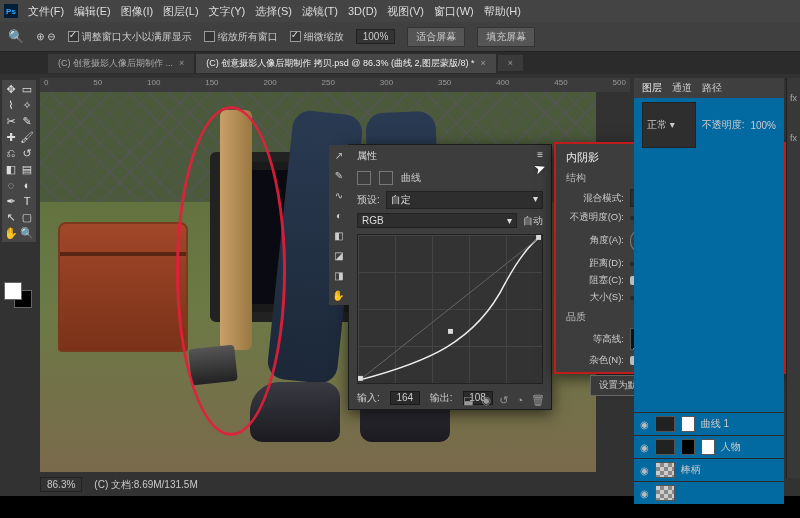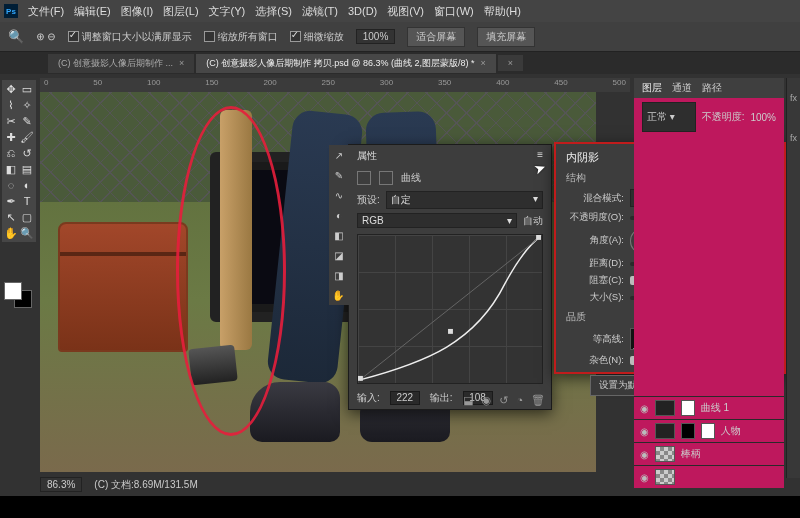--- a/index.html
+++ b/index.html
@@ -90,25 +90,25 @@
   .fx .angle::after { content:""; position:absolute; left:11px; top:11px; width:10px; height:1px; background:#ccc; transform:rotate(13deg); transform-origin:left center; }
   .fx .contour { width:26px; height:22px; background:linear-gradient(135deg,#111 49%,#eee 51%); border:1px solid #555; }
   .fx .btnrow { display:flex; gap:10px; justify-content:center; margin-top:8px; }
   .fx .pbtn { border:1px solid #666; padding:3px 8px; background:#3a3a3a; font-size:9.5px; }
 
   
   .rstrip { position:absolute; right:0; top:78px; width:14px; height:400px; background:#383838; border-left:1px solid #222; }
   .rstrip div { height:40px; display:flex; align-items:center; justify-content:center; color:#aaa; font-size:9px; }
 
   
-  .rpane { position:absolute; right:16px; top:78px; width:150px; background:#be185d; font-size:10px; }
+  .rpane { position:absolute; right:16px; top:78px; width:150px; background:#0369a1; font-size:10px; }
   .rpane .tabs { display:flex; gap:10px; padding:3px 8px; background:#3f3f3f; }
   .rpane .tabs span:first-child { color:#eee; }
   .rpane .row2 { display:flex; align-items:center; padding:4px 8px; gap:6px; }
-  .rpane .sel2 { flex:1; background:#2e2e2e; border:1px solid #222; padding:7px 4px; }
+  .rpane .sel2 { flex:1; background:#2e2e2e; border:1px solid #222; padding:15px 4px; }
   .layers { margin-top:260px; }
   .lrow { display:flex; align-items:center; gap:6px; padding:3px 6px; border-top:1px solid #2a2a2a; }
   .eye { color:#bbb; }
   .thumb-l { width:20px; height:16px; background:#222; border:1px solid #555; }
   .thumb-mask { width:14px; height:16px; background:#fff; border:1px solid #555; }
   .thumb-mask.blk { background:#000; }
   .checker { background:repeating-conic-gradient(#888 0 25%,#ccc 0 50%) 0 0/8px 8px; }
 
   
   .cursor { position:absolute; left:534px; top:160px; color:#fff; font-size:14px; transform:rotate(-20deg); text-shadow:0 0 2px #000; }
@@ -255,21 +255,21 @@
       <svg viewBox="0 0 188 150">
         <path d="M2 148 C 70 130, 120 110, 150 50 C 165 22, 178 8, 186 2" stroke="#eee" fill="none" stroke-width="1.5"></path>
         <path d="M2 148 L 186 2" stroke="#666" stroke-width="1"></path>
         <rect x="92" y="96" width="5" height="5" fill="#ddd"></rect>
         <rect x="182" y="0" width="5" height="5" fill="#ddd"></rect>
         <rect x="0" y="144" width="5" height="5" fill="#ddd"></rect>
       </svg>
     </div>
     <div class="io">
       <span>输入:</span>
-        <span class="v">222</span>
+        <span class="v">164</span>
       <span>输出:</span>
         <span class="v">108</span>
     </div>
     <div class="foot">
       <span>⬓</span>
       <span>◉</span>
       <span>↺</span>
       <span>◔</span>
       <span>🗑</span>
     </div>

